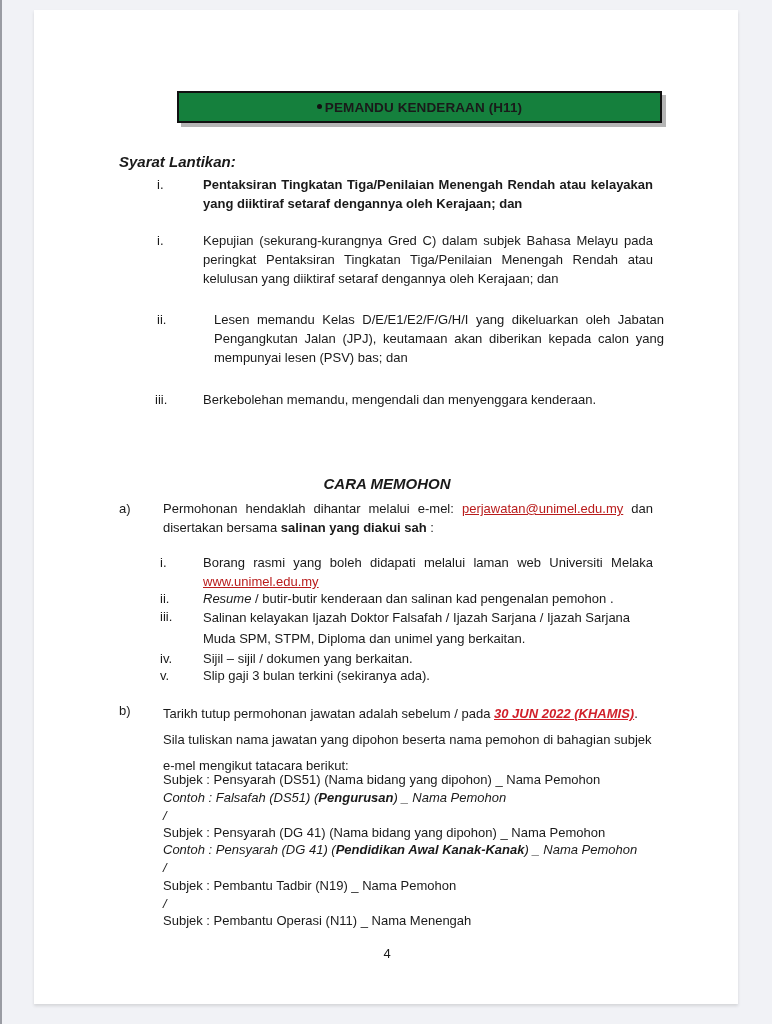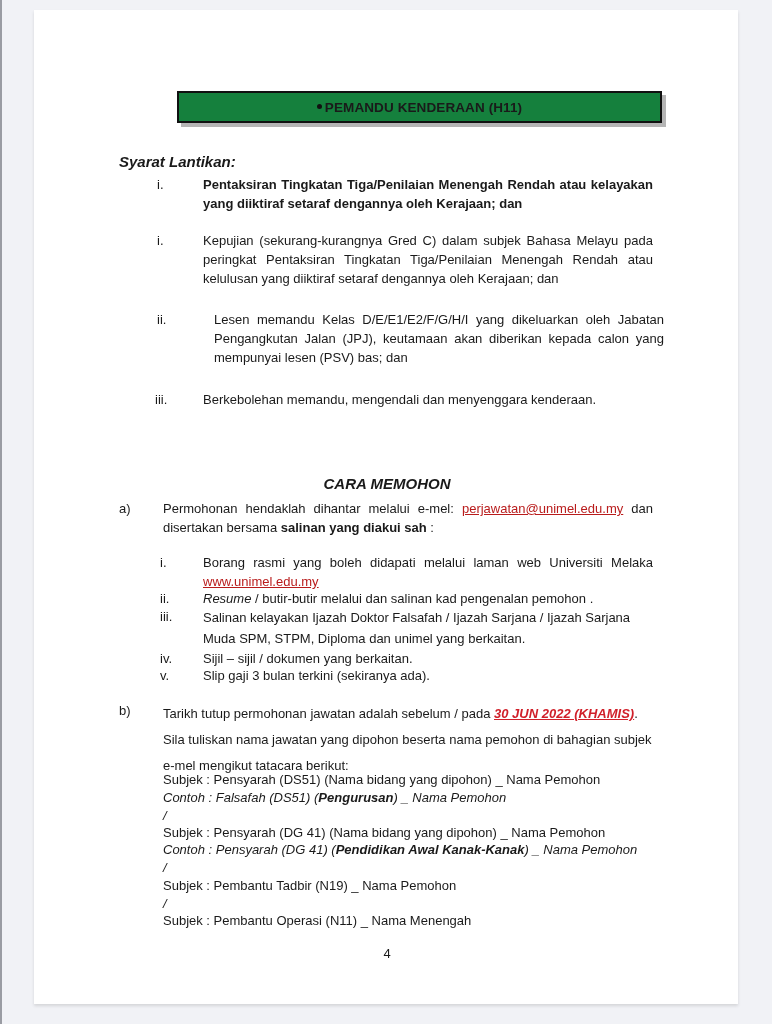--- a/index.html
+++ b/index.html
@@ -63,21 +63,21 @@
 
 <div class="abs heading-italic center" style="left:177px; top:463px; width:420px;">CARA MEMOHON</div>
 
 <div class="abs num" style="left:119px; top:499px;">a)</div>
 <div class="abs txt just" style="left:163px; top:499px; width:490px;"><span>Permohonan hendaklah dihantar melalui e-mel: </span><span class="link">perjawatan@unimel.edu.my</span><span> dan disertakan bersama </span><span class="bold">salinan yang diakui sah</span><span> :</span></div>
 
 <div class="abs num" style="left:160px; top:553px;">i.</div>
 <div class="abs txt just" style="left:203px; top:553px; width:450px;"><span>Borang rasmi yang boleh didapati melalui laman web Universiti Melaka</span> <span class="link">www.unimel.edu.my</span></div>
 
 <div class="abs num" style="left:160px; top:589px;">ii.</div>
-<div class="abs txt" style="left:203px; top:589px; width:450px;"><span class="ital">Resume</span><span> / butir-butir melalui dan salinan kad pengenalan pemohon .</span></div>
+<div class="abs txt" style="left:203px; top:589px; width:450px;"><span class="ital">Resume</span><span> / butir-butir kenderaan dan salinan kad pengenalan pemohon .</span></div>
 
 <div class="abs num" style="left:160px; top:607px;">iii.</div>
 <div class="abs txt" style="left:203px; top:607px; width:455px; line-height:21px;">Salinan kelayakan Ijazah Doktor Falsafah / Ijazah Sarjana / Ijazah Sarjana Muda SPM, STPM, Diploma dan unimel yang berkaitan.</div>
 
 <div class="abs num" style="left:160px; top:649px;">iv.</div>
 <div class="abs txt" style="left:203px; top:649px; width:450px;">Sijil – sijil / dokumen yang berkaitan.</div>
 
 <div class="abs num" style="left:160px; top:666px;">v.</div>
 <div class="abs txt" style="left:203px; top:666px; width:450px;">Slip gaji 3 bulan terkini (sekiranya ada).</div>
 

